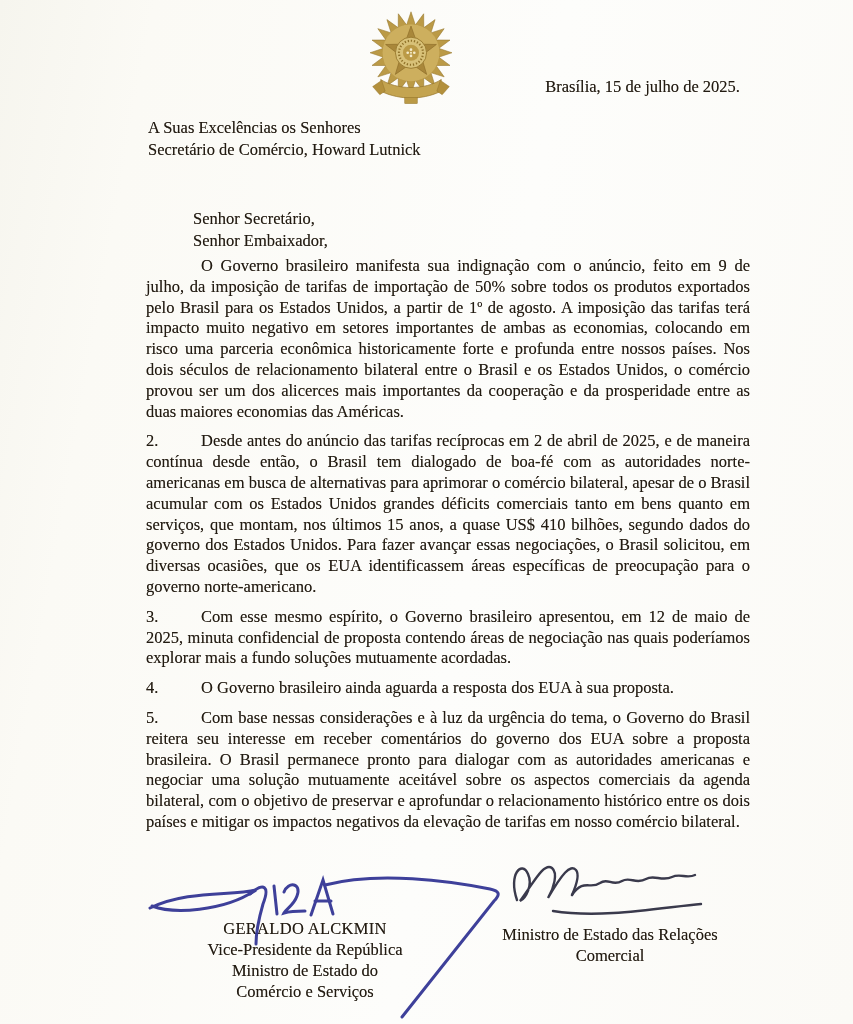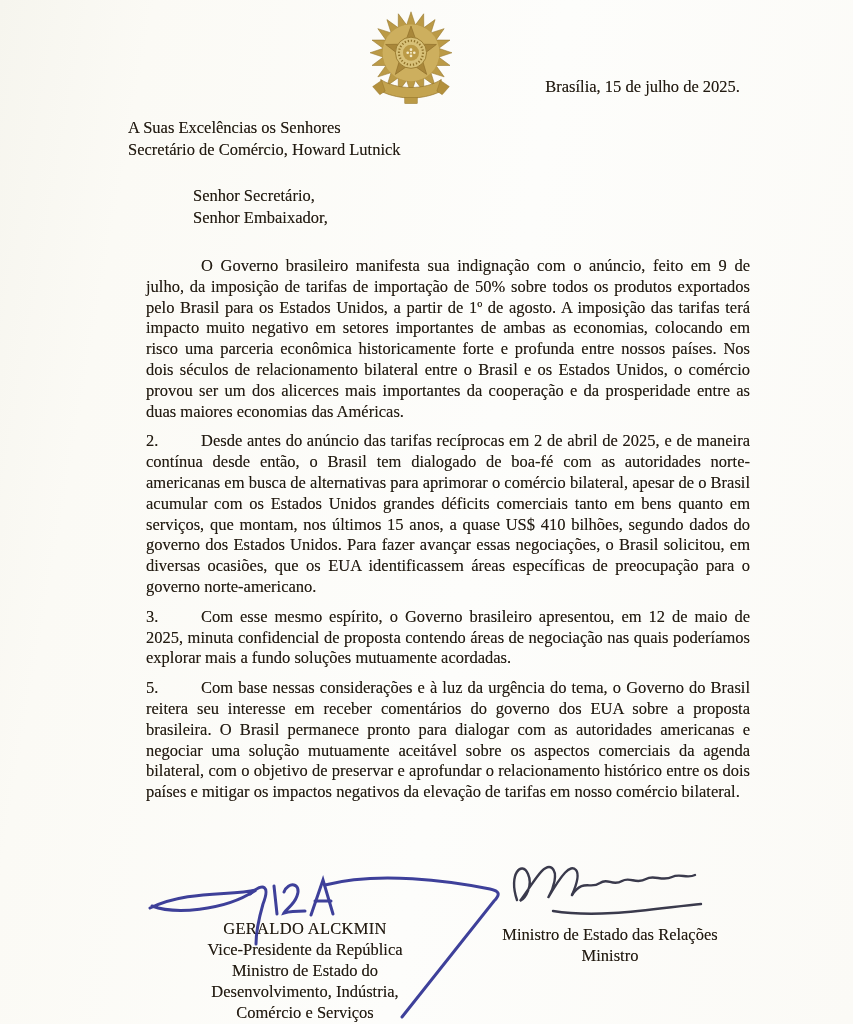--- a/index.html
+++ b/index.html
@@ -6,22 +6,22 @@
   html,body { background:#e9e8e4; }
   .page {
     position:relative; width:853px; height:1024px; margin:0 auto;
     background:linear-gradient(100deg,#f6f5ee 0%,#fbfaf5 15%,#fdfdfb 55%,#fbfaf6 100%);
     font-family:"Liberation Serif","DejaVu Serif",serif;
     color:#221b12; overflow:hidden;
   }
   .txt { font-size:16.5px; line-height:21.5px; text-shadow:0 0 .5px rgba(40,28,14,.5); }
   .date-line { position:absolute; top:76px; right:113px; }
   .seal { position:absolute; left:366px; top:10px; width:90px; height:98px; }
-  .addressee { position:absolute; left:128px; top:117px; }
-  .salutation { position:absolute; left:193px; top:185px; }
+  .addressee { position:absolute; left:148px; top:117px; }
+  .salutation { position:absolute; left:193px; top:208px; }
   .body-block { position:absolute; left:146px; top:256px; width:604px; text-align:justify; }
   .para { margin-bottom:9px; line-height:20.8px; }
   .p-first { text-indent:55px; }
   .pnum { display:inline-block; width:55px; }
   .sig { position:absolute; text-align:center; }
   .sig-left  { left:156px; top:918px; width:298px; }
   .sig-right { left:466px; top:924px; width:288px; }
   .sig div { line-height:21px;font-family:Liberation Serif, serif; }
   .sig .sig-name { letter-spacing:.3px; }
   .ink { position:absolute; pointer-events:none; }
@@ -88,34 +88,34 @@
 
   <div class="txt salutation">
     <div>Senhor Secretário,</div>
     <div>Senhor Embaixador,</div>
   </div>
 
   <div class="txt body-block">
     <p class="para p-first">O Governo brasileiro manifesta sua indignação com o anúncio, feito em 9 de julho, da imposição de tarifas de importação de 50% sobre todos os produtos exportados pelo Brasil para os Estados Unidos, a partir de 1º de agosto. A imposição das tarifas terá impacto muito negativo em setores importantes de ambas as economias, colocando em risco uma parceria econômica historicamente forte e profunda entre nossos países. Nos dois séculos de relacionamento bilateral entre o Brasil e os Estados Unidos, o comércio provou ser um dos alicerces mais importantes da cooperação e da prosperidade entre as duas maiores economias das Américas.</p>
     <p class="para"><span class="pnum">2.</span><span>Desde antes do anúncio das tarifas recíprocas em 2 de abril de 2025, e de maneira contínua desde então, o Brasil tem dialogado de boa-fé com as autoridades norte-americanas em busca de alternativas para aprimorar o comércio bilateral, apesar de o Brasil acumular com os Estados Unidos grandes déficits comerciais tanto em bens quanto em serviços, que montam, nos últimos 15 anos, a quase US$ 410 bilhões, segundo dados do governo dos Estados Unidos. Para fazer avançar essas negociações, o Brasil solicitou, em diversas ocasiões, que os EUA identificassem áreas específicas de preocupação para o governo norte-americano.</span></p>
     <p class="para"><span class="pnum">3.</span><span>Com esse mesmo espírito, o Governo brasileiro apresentou, em 12 de maio de 2025, minuta confidencial de proposta contendo áreas de negociação nas quais poderíamos explorar mais a fundo soluções mutuamente acordadas.</span></p>
+    <p class="para"><span class="pnum">4.</span><span>O Governo brasileiro ainda aguarda a resposta dos EUA à sua proposta.</span></p>
     <p class="para"><span class="pnum">5.</span><span>Com base nessas considerações e à luz da urgência do tema, o Governo do Brasil reitera seu interesse em receber comentários do governo dos EUA sobre a proposta brasileira. O Brasil permanece pronto para dialogar com as autoridades americanas e negociar uma solução mutuamente aceitável sobre os aspectos comerciais da agenda bilateral, com o objetivo de preservar e aprofundar o relacionamento histórico entre os dois países e mitigar os impactos negativos da elevação de tarifas em nosso comércio bilateral.</span></p>
   </div>
 
   <div class="txt sig sig-left">
     <div class="sig-name">GERALDO ALCKMIN</div>
     <div>Vice-Presidente da República</div>
     <div>Ministro de Estado do</div>
-    <div>Desenvolvimento, Indústria,</div>
     <div>Comércio e Serviços</div>
   </div>
 
   <div class="txt sig sig-right">
     <div>Ministro de Estado das Relações</div>
-    <div>Ministro</div>
+    <div>Comercial</div>
   </div>
 
   <svg class="ink ink-left" viewBox="0 0 382 168">
     <g fill="none" stroke="#2e3192" stroke-width="3" stroke-linecap="round" opacity="0.92">
       <path d="M12 52 C50 34 92 40 118 34 C85 56 35 58 14 50"></path>
       <path d="M112 38 C126 26 132 30 125 48 C121 62 118 74 118 88"></path>
       <path d="M136 30 L139 58"></path>
       <path d="M146 36 C150 25 164 27 159 40 C156 49 148 53 146 57 C153 55 162 55 167 55"></path>
       <path d="M173 59 L185 24 L195 58"></path>
       <path d="M177 45 L193 45"></path>

